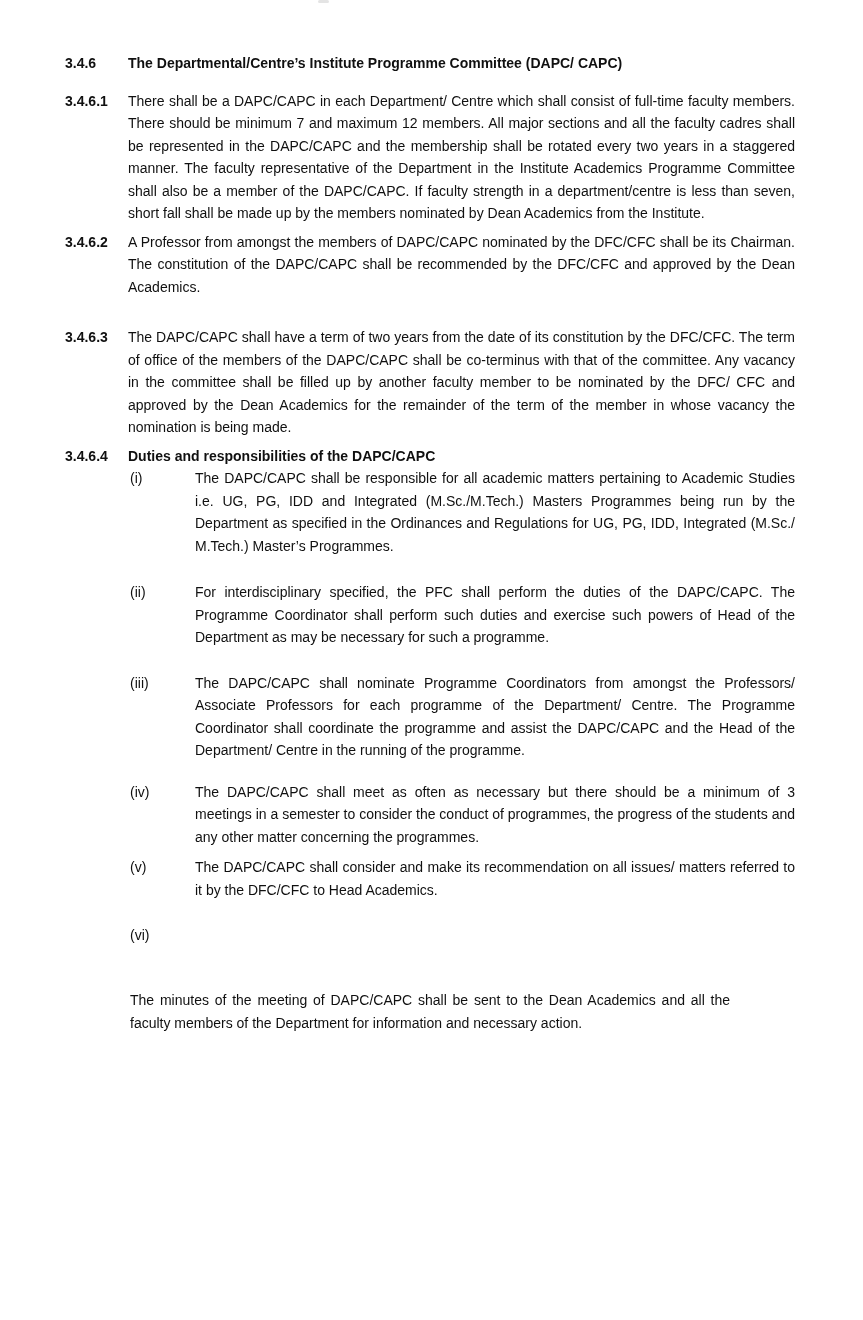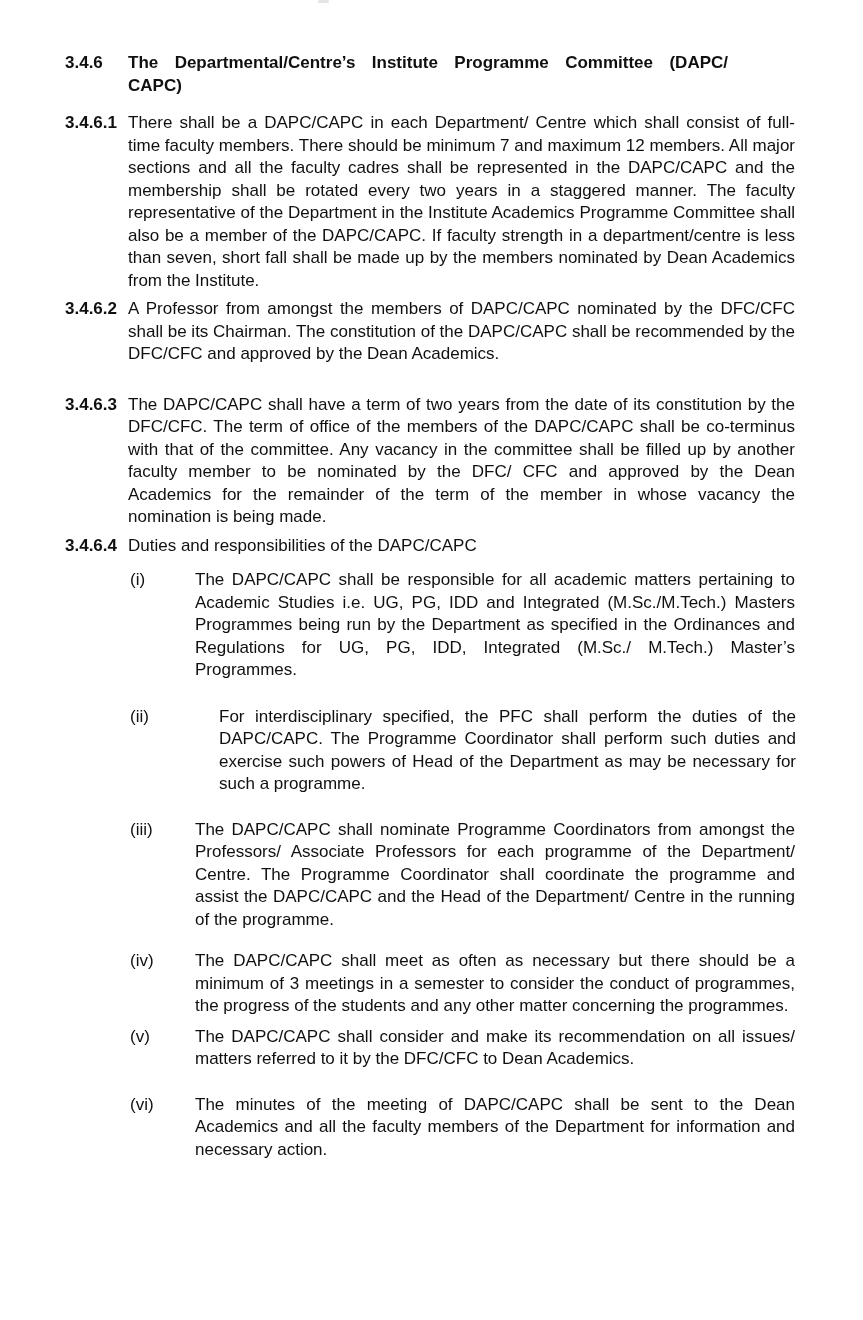--- a/index.html
+++ b/index.html
@@ -7,21 +7,21 @@
     padding: 0;
     background: #ffffff;
   }
   .page {
     position: relative;
     width: 863px;
     height: 1320px;
     background: #ffffff;
     color: #101010;
     font-family: "Liberation Sans", sans-serif;
-    font-size: 17px;
+    font-size: 14px;
     line-height: 22.5px;
     overflow: hidden;
   }
   .scan-artifact {
     position: absolute;
     top: 0px;
     left: 318px;
     width: 11px;
     height: 3px;
     background: #d9d9d9;
@@ -46,47 +46,47 @@
   .clause-body {
     width: 667px;
     text-align: justify;
   }
   .heading-title {
     font-weight: 700;
     width: 600px;
     text-align: justify;
   }
   .subheading-title {
-    font-weight: 400;
+    font-weight: 700;
     width: 667px;
   }
   .heading-row     { margin-bottom: 15px; }
   .clause-1        { margin-bottom: 6px; }
   .clause-2        { margin-bottom: 28px; }
   .clause-3        { margin-bottom: 6px; }
-  .subheading-row  { margin-bottom: 12px; }
+  .subheading-row  { margin-bottom: 0; }
   .duty {
     display: flex;
     align-items: flex-start;
     margin-left: 65px;
   }
   .duty-marker {
     flex: 0 0 65px;
     width: 65px;
   }
   .duty-text {
     width: 600px;
     text-align: justify;
   }
   .duty-1 { margin-bottom: 24px; }
-  .duty-2 { margin-bottom: 23px; gap: 24px; }
+  .duty-2 { margin-bottom: 23px; }
   .duty-3 { margin-bottom: 19px; }
   .duty-4 { margin-bottom: 8px; }
   .duty-5 { margin-bottom: 23px; }
-  .duty-6 { margin-bottom: 0; }
+  .duty-6 { margin-bottom: 0; flex-direction: column; }
 </style>
 </head>
 <body>
 
 <div class="page">
 
   <div class="scan-artifact"></div>
 
   <div class="doc">
 
@@ -132,21 +132,21 @@
         <div class="duty-text">The DAPC/CAPC shall nominate Programme Coordinators from amongst the Professors/ Associate Professors for each programme of the Department/ Centre. The Programme Coordinator shall coordinate the programme and assist the DAPC/CAPC and the Head of the Department/ Centre in the running of the programme.</div>
       </div>
 
       <div class="duty duty-4">
         <div class="duty-marker">(iv)</div>
         <div class="duty-text">The DAPC/CAPC shall meet as often as necessary but there should be a minimum of 3 meetings in a semester to consider the conduct of programmes, the progress of the students and any other matter concerning the programmes.</div>
       </div>
 
       <div class="duty duty-5">
         <div class="duty-marker">(v)</div>
-        <div class="duty-text">The DAPC/CAPC shall consider and make its recommendation on all issues/ matters referred to it by the DFC/CFC to Dean Academics.</div>
+        <div class="duty-text">The DAPC/CAPC shall consider and make its recommendation on all issues/ matters referred to it by the DFC/CFC to Head Academics.</div>
       </div>
 
       <div class="duty duty-6">
         <div class="duty-marker">(vi)</div>
         <div class="duty-text">The minutes of the meeting of DAPC/CAPC shall be sent to the Dean Academics and all the faculty members of the Department for information and necessary action.</div>
       </div>
 
     </div>
 
   </div>

